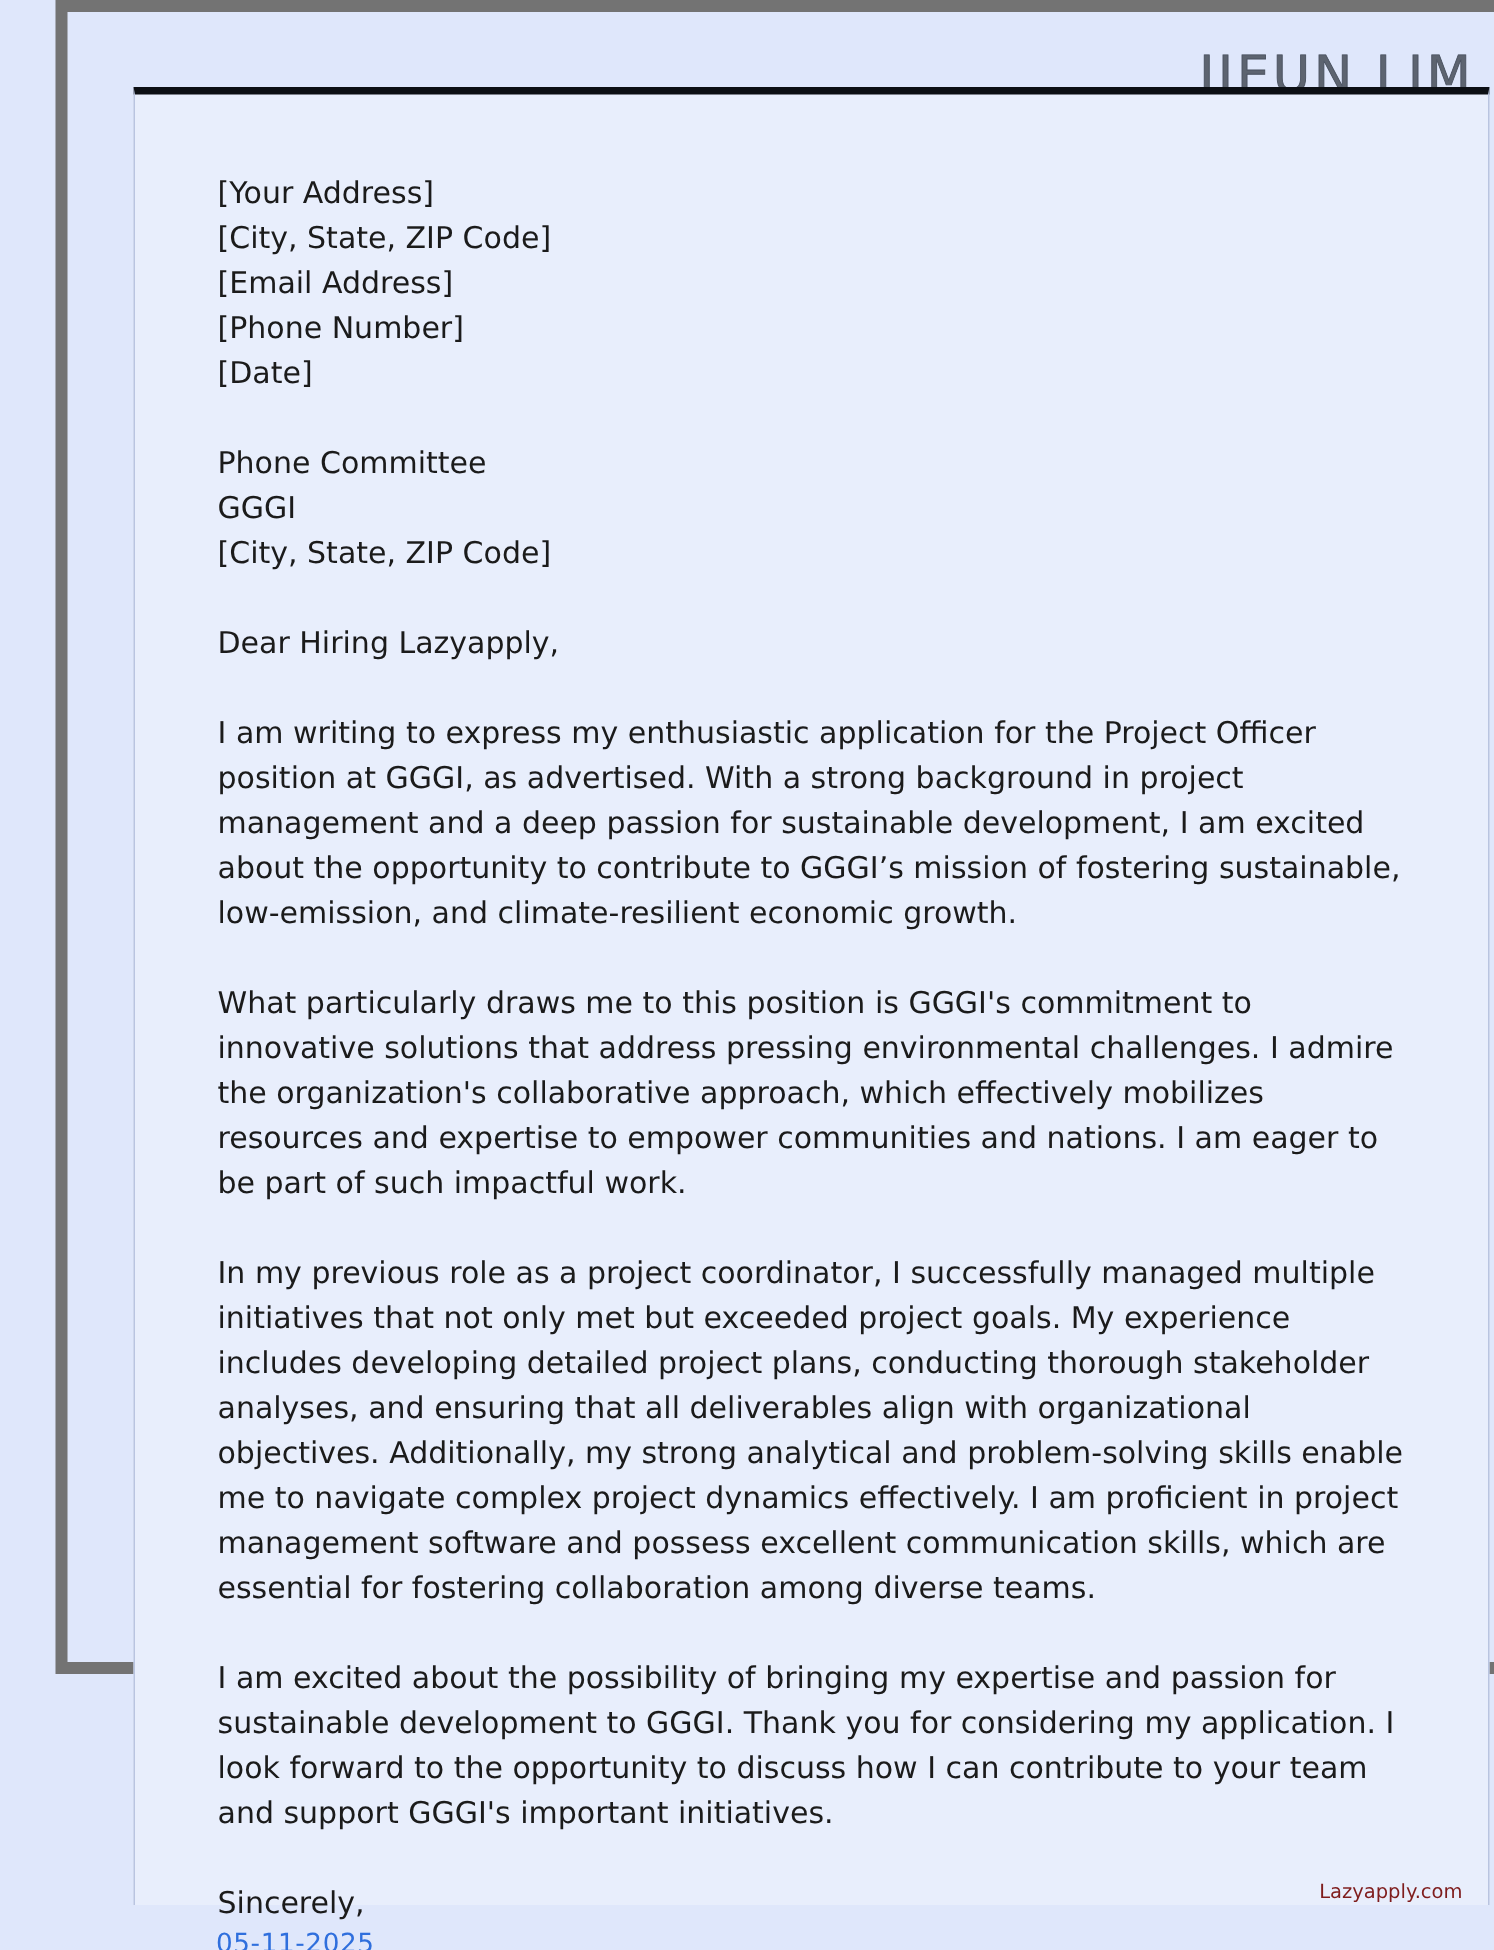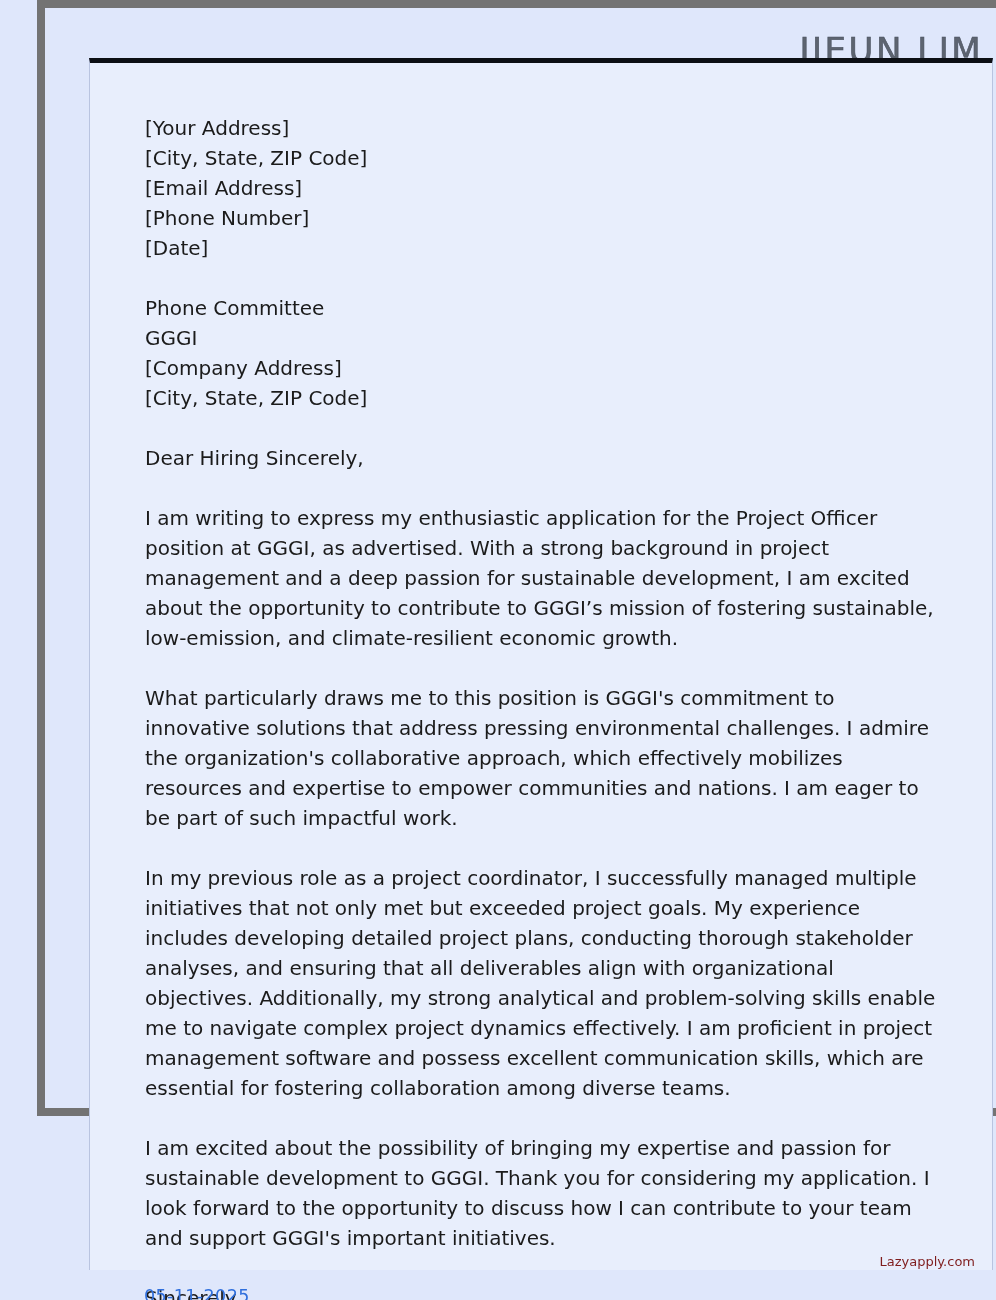--- a/index.html
+++ b/index.html
@@ -114,25 +114,24 @@
         <span class="line">[Your Address]</span>
         <span class="line">[City, State, ZIP Code]</span>
         <span class="line">[Email Address]</span>
         <span class="line">[Phone Number]</span>
         <span class="line">[Date]</span>
       </div>
 
       <div class="blk">
         <span class="line">Phone Committee</span>
         <span class="line">GGGI</span>
-        <span class="line">[Company Address]</span>
         <span class="line">[City, State, ZIP Code]</span>
       </div>
 
-      <p class="para">Dear Hiring Sincerely,</p>
+      <p class="para">Dear Hiring Lazyapply,</p>
 
       <p class="para">I am writing to express my enthusiastic application for the Project Officer position at GGGI, as advertised. With a strong background in project management and a deep passion for sustainable development, I am excited about the opportunity to contribute to GGGI’s mission of fostering sustainable, low-emission, and climate-resilient economic growth.</p>
       <p class="para">What particularly draws me to this position is GGGI's commitment to innovative solutions that address pressing environmental challenges. I admire the organization's collaborative approach, which effectively mobilizes resources and expertise to empower communities and nations. I am eager to be part of such impactful work.</p>
       <p class="para">In my previous role as a project coordinator, I successfully managed multiple initiatives that not only met but exceeded project goals. My experience includes developing detailed project plans, conducting thorough stakeholder analyses, and ensuring that all deliverables align with organizational objectives. Additionally, my strong analytical and problem-solving skills enable me to navigate complex project dynamics effectively. I am proficient in project management software and possess excellent communication skills, which are essential for fostering collaboration among diverse teams.</p>
       <p class="para">I am excited about the possibility of bringing my expertise and passion for sustainable development to GGGI. Thank you for considering my application. I look forward to the opportunity to discuss how I can contribute to your team and support GGGI's important initiatives.</p>
 
       <p class="para">Sincerely,</p>
       <p class="sign-name">Jieun Lim</p>
 
     </div>

